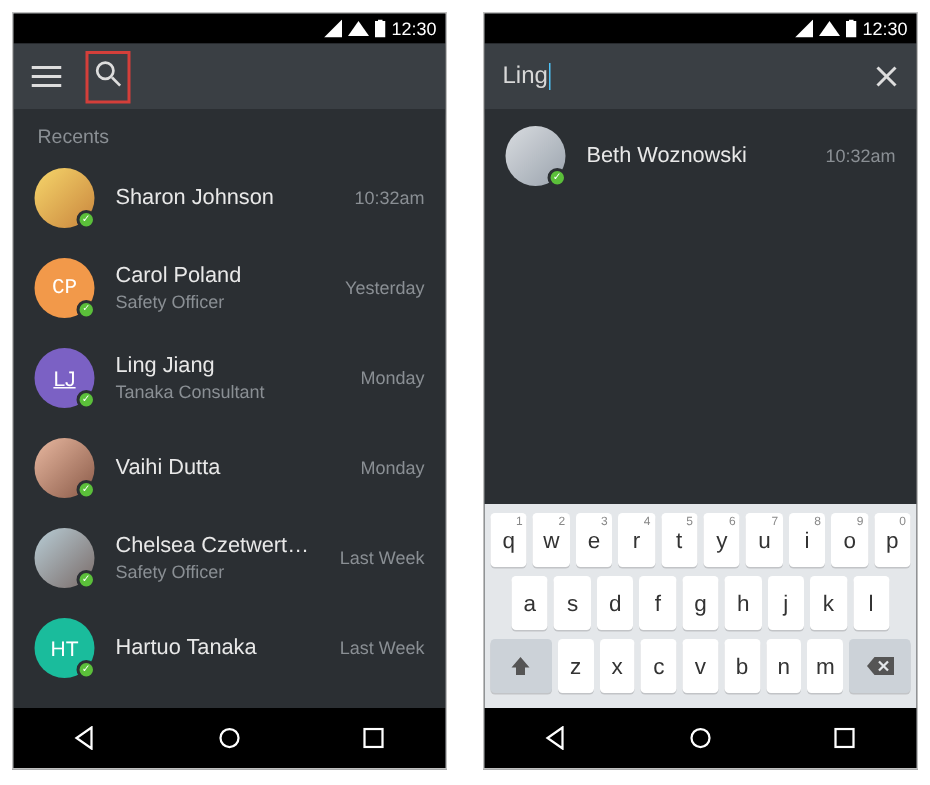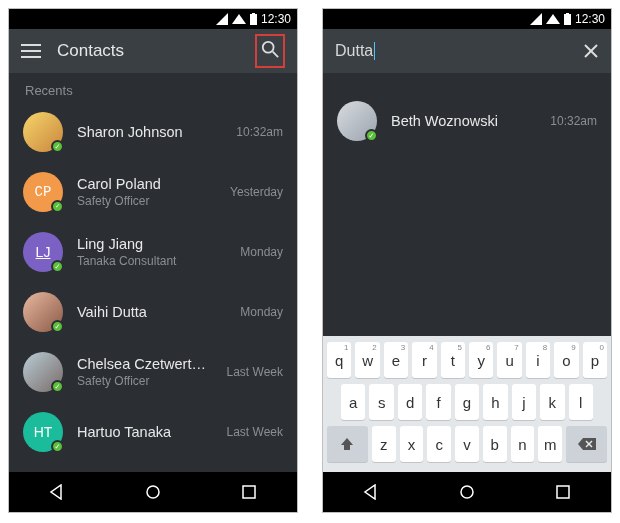--- a/index.html
+++ b/index.html
@@ -203,21 +203,20 @@
   </div>
 
   <div class="app-bar">
     <span class="ic">
       <svg width="20" height="20" viewBox="0 0 20 20">
           <rect y="3" width="20" height="2" fill="#ddd"></rect>
           <rect y="9" width="20" height="2" fill="#ddd"></rect>
           <rect y="15" width="20" height="2" fill="#ddd"></rect>
         </svg>
     </span>
-    <span class="title">Contacts</span>
     <span class="search-box-highlight">
       <span class="ic">
         <svg width="18" height="18" viewBox="0 0 20 20">
             <circle cx="8" cy="8" r="6" stroke="#ddd" stroke-width="2" fill="none"></circle>
             <line x1="13" y1="13" x2="19" y2="19" stroke="#ddd" stroke-width="2"></line>
           </svg>
       </span>
     </span>
   </div>
 
@@ -332,33 +331,33 @@
         <svg width="7" height="12" viewBox="0 0 7 12">
           <rect x="0" y="1" width="7" height="11"></rect>
           <rect x="2" y="0" width="3" height="1"></rect>
         </svg>
       </span>
     <span>12:30</span>
   </div>
 
   <div class="app-bar">
     <div class="search-input-wrap">
-      <span class="search-text">Dutta</span>
+      <span class="search-text">Ling</span>
         <span class="cursor"></span>
     </div>
     <span class="ic">
       <svg width="16" height="16" viewBox="0 0 16 16">
           <line x1="2" y1="2" x2="14" y2="14" stroke="#ddd" stroke-width="2"></line>
           <line x1="14" y1="2" x2="2" y2="14" stroke="#ddd" stroke-width="2"></line>
         </svg>
     </span>
   </div>
 
   <div class="content">
-    <div class="row" style="padding-top:28px;justify-content:flex-end;">
+    <div class="row" style="padding-top:11px;justify-content:flex-end;">
       <div class="avatar ph-beth">
           <span class="presence"></span>
         </div>
       <div class="row-text">
         <div class="name">Beth Woznowski</div>
       </div>
       <div class="time">10:32am</div>
     </div>
   </div>
 

